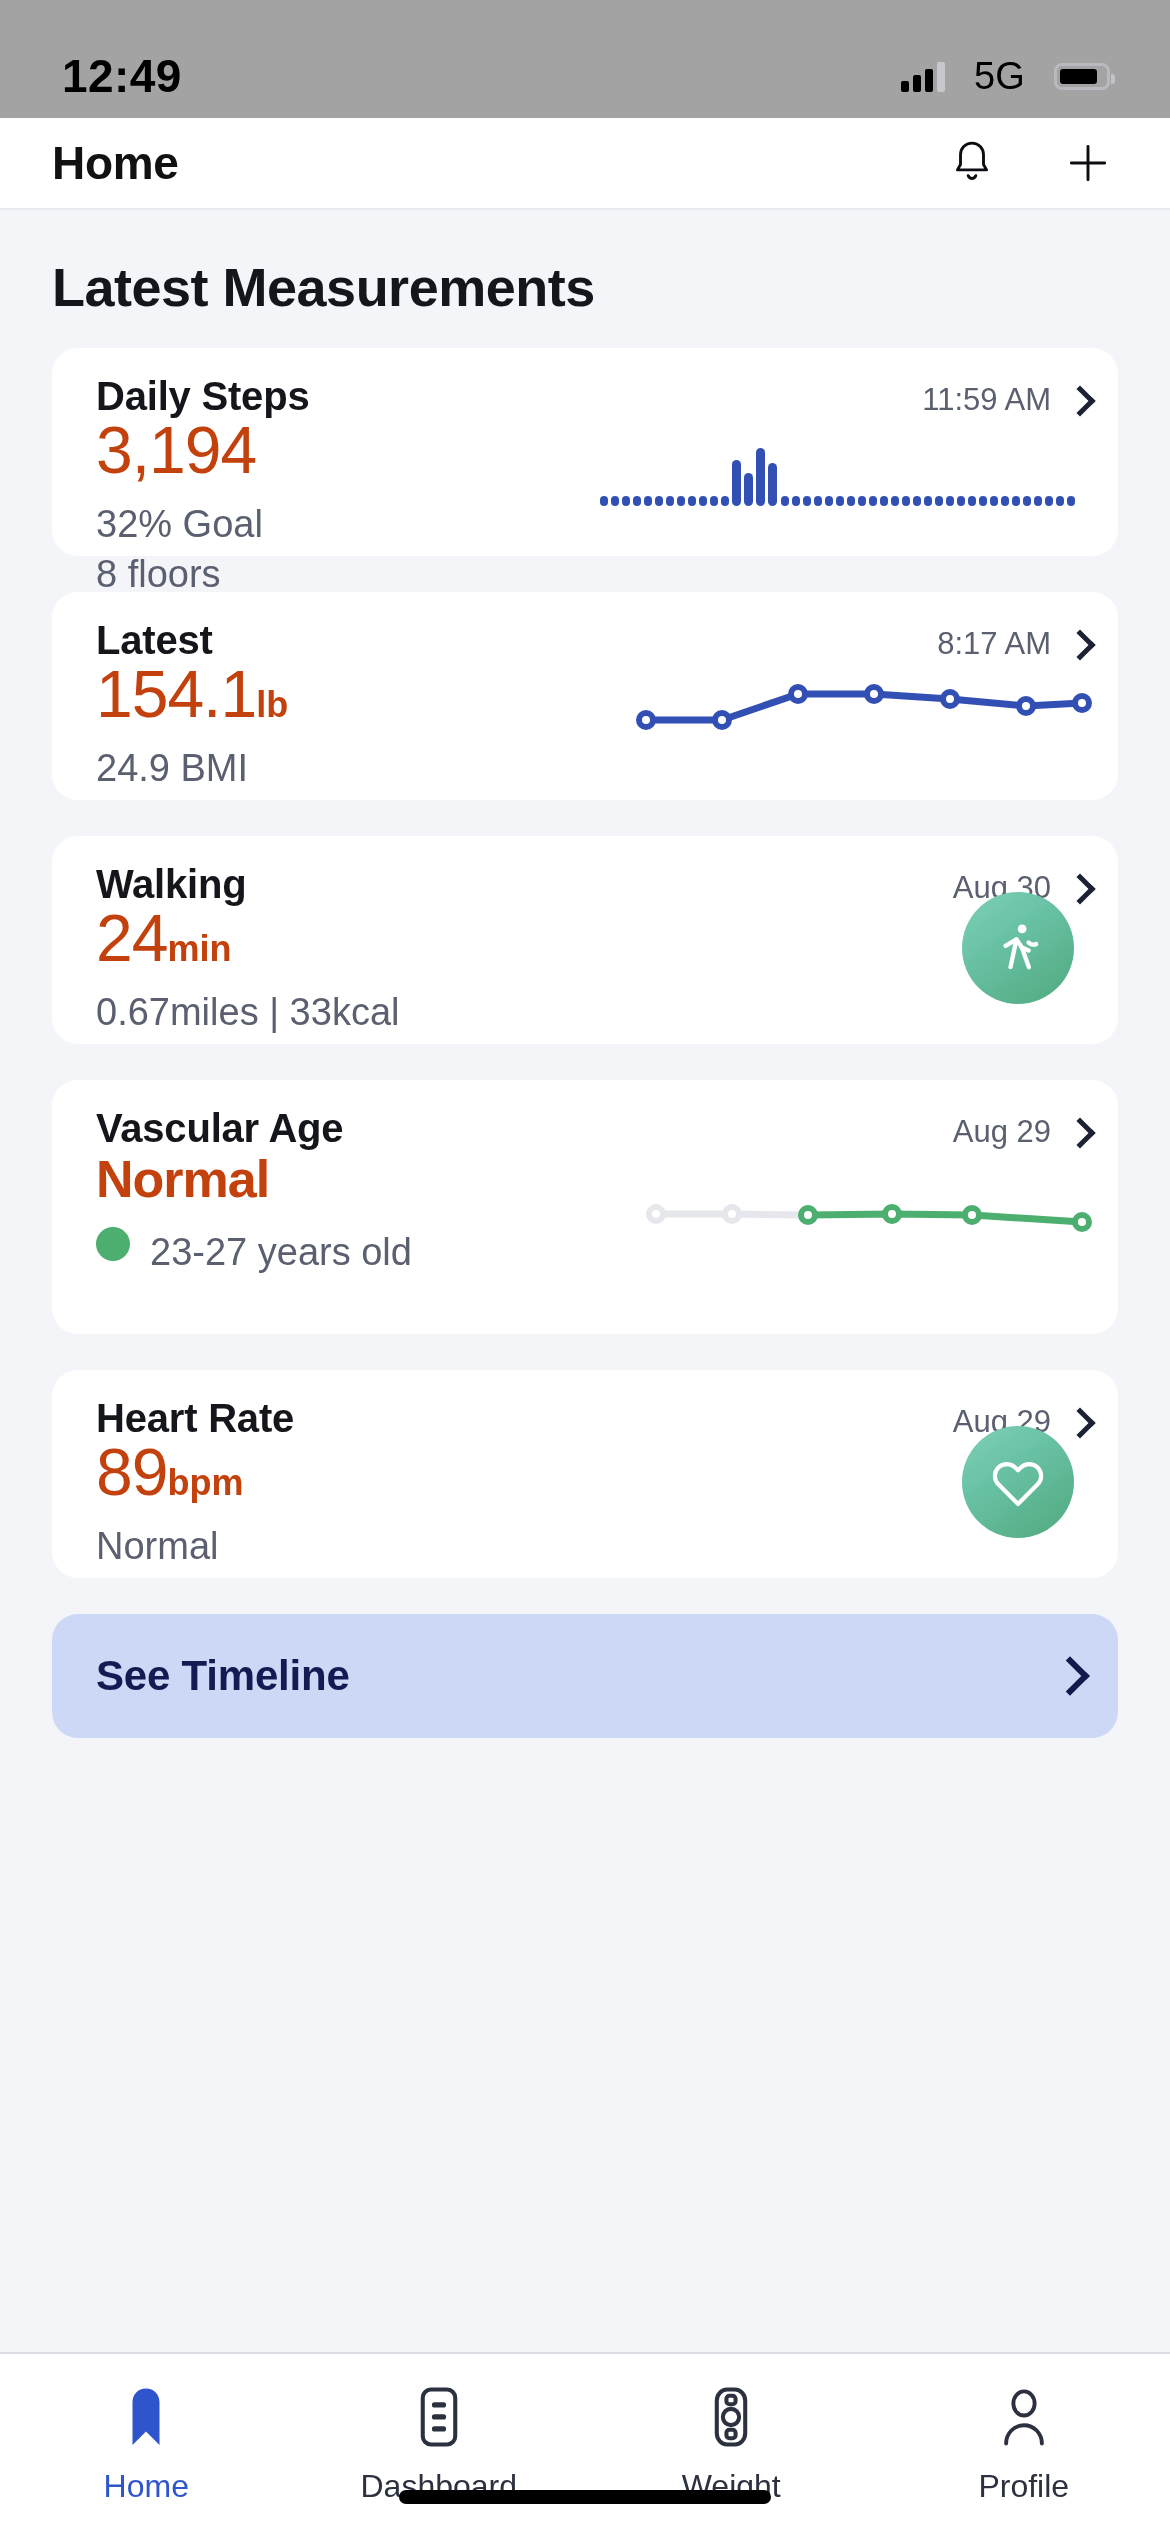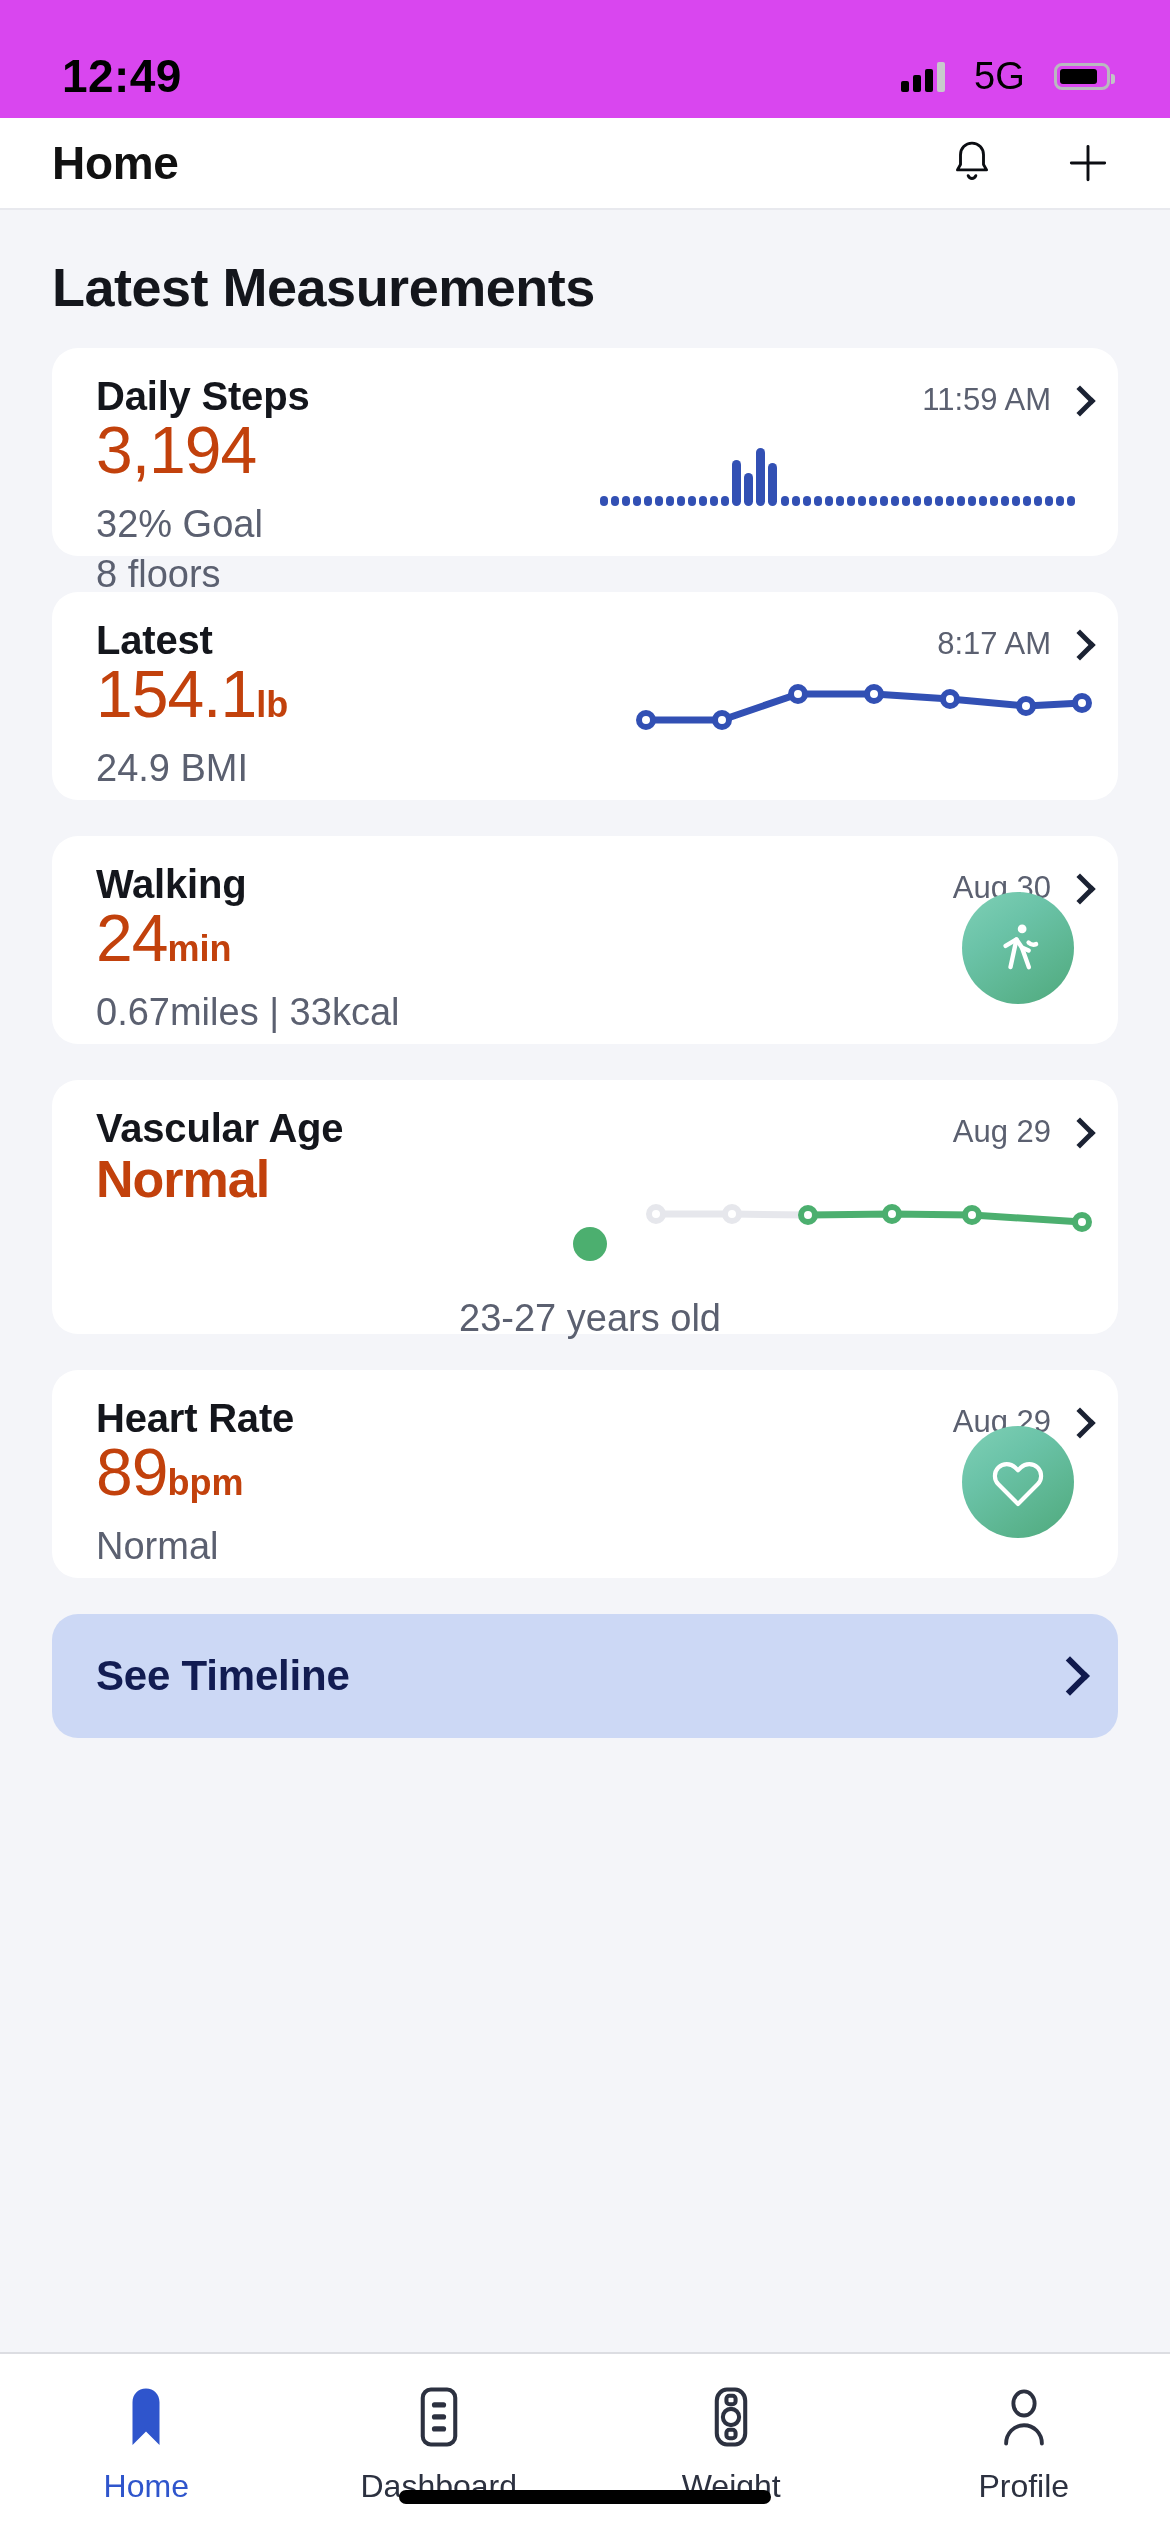--- a/index.html
+++ b/index.html
@@ -7,21 +7,21 @@
   body {
     font-family:"Liberation Sans", sans-serif;
     background:#f4f5f9;
     -webkit-font-smoothing:antialiased;
     overflow:hidden;
   }
   .phone { width:1170px; height:2532px; position:relative; display:flex; flex-direction:column; background:#f4f5f9; }
 
   
   .statusbar {
-    height:118px; background:#d946ef; flex:0 0 auto;
+    height:118px; background:#a3a3a3; flex:0 0 auto;
     display:flex; align-items:center; justify-content:space-between;
     padding:34px 60px 0 62px;
   }
   .status-time { font-size:46px; font-weight:600; color:#000; letter-spacing:0.4px; }
   .status-right { display:flex; align-items:center; gap:29px; }
   .sig { display:flex; align-items:flex-end; gap:4px; height:32px; }
   .sig i { display:block; width:8px; background:#000; border-radius:2px; }
   .sig i:nth-child(1){ height:11px; }
   .sig i:nth-child(2){ height:17px; }
   .sig i:nth-child(3){ height:23px; }
@@ -58,21 +58,21 @@
   .card-date { font-size:31px; color:#5b6070; font-weight:400; }
   .chev { width:15px; height:26px; position:relative; }
   .chev:before {
     content:""; position:absolute; left:0; top:3px; width:17px; height:17px;
     border-right:5px solid #1b2233; border-top:5px solid #1b2233;
     transform:rotate(45deg);
   }
   .card-value { font-size:66px; font-weight:400; color:#c2410c; line-height:1.0; margin-top:-2px; letter-spacing:-1px; }
   .card-value .unit { font-size:36px; font-weight:600; letter-spacing:0; }
   .card-sub { font-size:38px; color:#5b6070; line-height:1.32; margin-top:16px; font-weight:400; }
-  .card-sub .dotline { display:flex; align-items:center; gap:32px;flex-direction:column; }
+  .card-sub .dotline { display:flex; gap:20px; }
   .green-dot { width:34px; height:34px; border-radius:50%; background:#4caf6f; flex:0 0 auto; }
 
   .card.tall { height:254px; }
 
   
   .graph { position:absolute; right:34px; bottom:0; }
   .steps-graph { right:28px; bottom:42px; }
   .line-graph { right:26px; bottom:48px; }
   .vasc-graph { right:26px; bottom:86px; }
 

